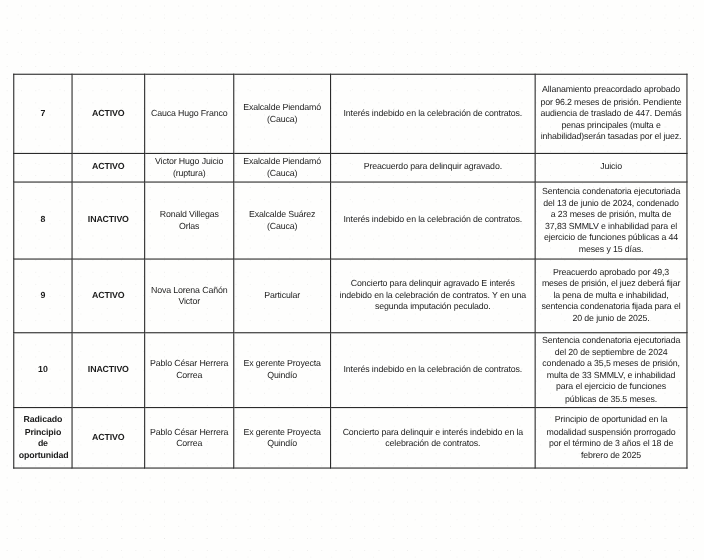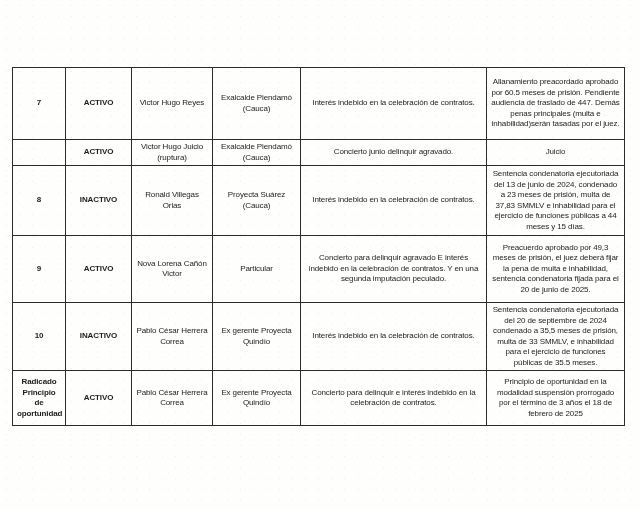--- a/index.html
+++ b/index.html
@@ -66,38 +66,38 @@
         <col class="c-status">
         <col class="c-name">
       <col class="c-pos">
         <col class="c-charge">
         <col class="c-outcome">
     </colgroup>
     <tbody>
       <tr class="r0">
         <td class="b">7</td>
         <td class="b">ACTIVO</td>
-        <td>Victor Hugo Reyes</td>
+        <td>Cauca Hugo Franco</td>
         <td>Exalcalde Piendamó (Cauca)</td>
         <td>Interés indebido en la celebración de contratos.</td>
-        <td>Allanamiento preacordado aprobado por 60.5 meses de prisión. Pendiente audiencia de traslado de 447. Demás penas principales (multa e inhabilidad)serán tasadas por el juez.</td>
+        <td>Allanamiento preacordado aprobado por 96.2 meses de prisión. Pendiente audiencia de traslado de 447. Demás penas principales (multa e inhabilidad)serán tasadas por el juez.</td>
       </tr>
       <tr class="r1">
         <td class="b"></td>
         <td class="b">ACTIVO</td>
         <td>Victor Hugo Juicio (ruptura)</td>
         <td>Exalcalde Piendamó (Cauca)</td>
-        <td>Concierto junio delinquir agravado.</td>
+        <td>Preacuerdo para delinquir agravado.</td>
         <td>Juicio</td>
       </tr>
       <tr class="r2">
         <td class="b">8</td>
         <td class="b">INACTIVO</td>
         <td>Ronald Villegas Orlas</td>
-        <td>Proyecta Suárez (Cauca)</td>
+        <td>Exalcalde Suárez (Cauca)</td>
         <td>Interés indebido en la celebración de contratos.</td>
         <td>Sentencia condenatoria ejecutoriada del 13 de junio de 2024, condenado a 23 meses de prisión, multa de 37,83 SMMLV e inhabilidad para el ejercicio de funciones públicas a 44 meses y 15 días.</td>
       </tr>
       <tr class="r3">
         <td class="b">9</td>
         <td class="b">ACTIVO</td>
         <td>Nova Lorena Cañón Victor</td>
         <td>Particular</td>
         <td>Concierto para delinquir agravado E interés indebido en la celebración de contratos. Y en una segunda imputación peculado.</td>
         <td>Preacuerdo aprobado por 49,3 meses de prisión, el juez deberá fijar la pena de multa e inhabilidad, sentencia condenatoria fijada para el 20 de junio de 2025.</td>

